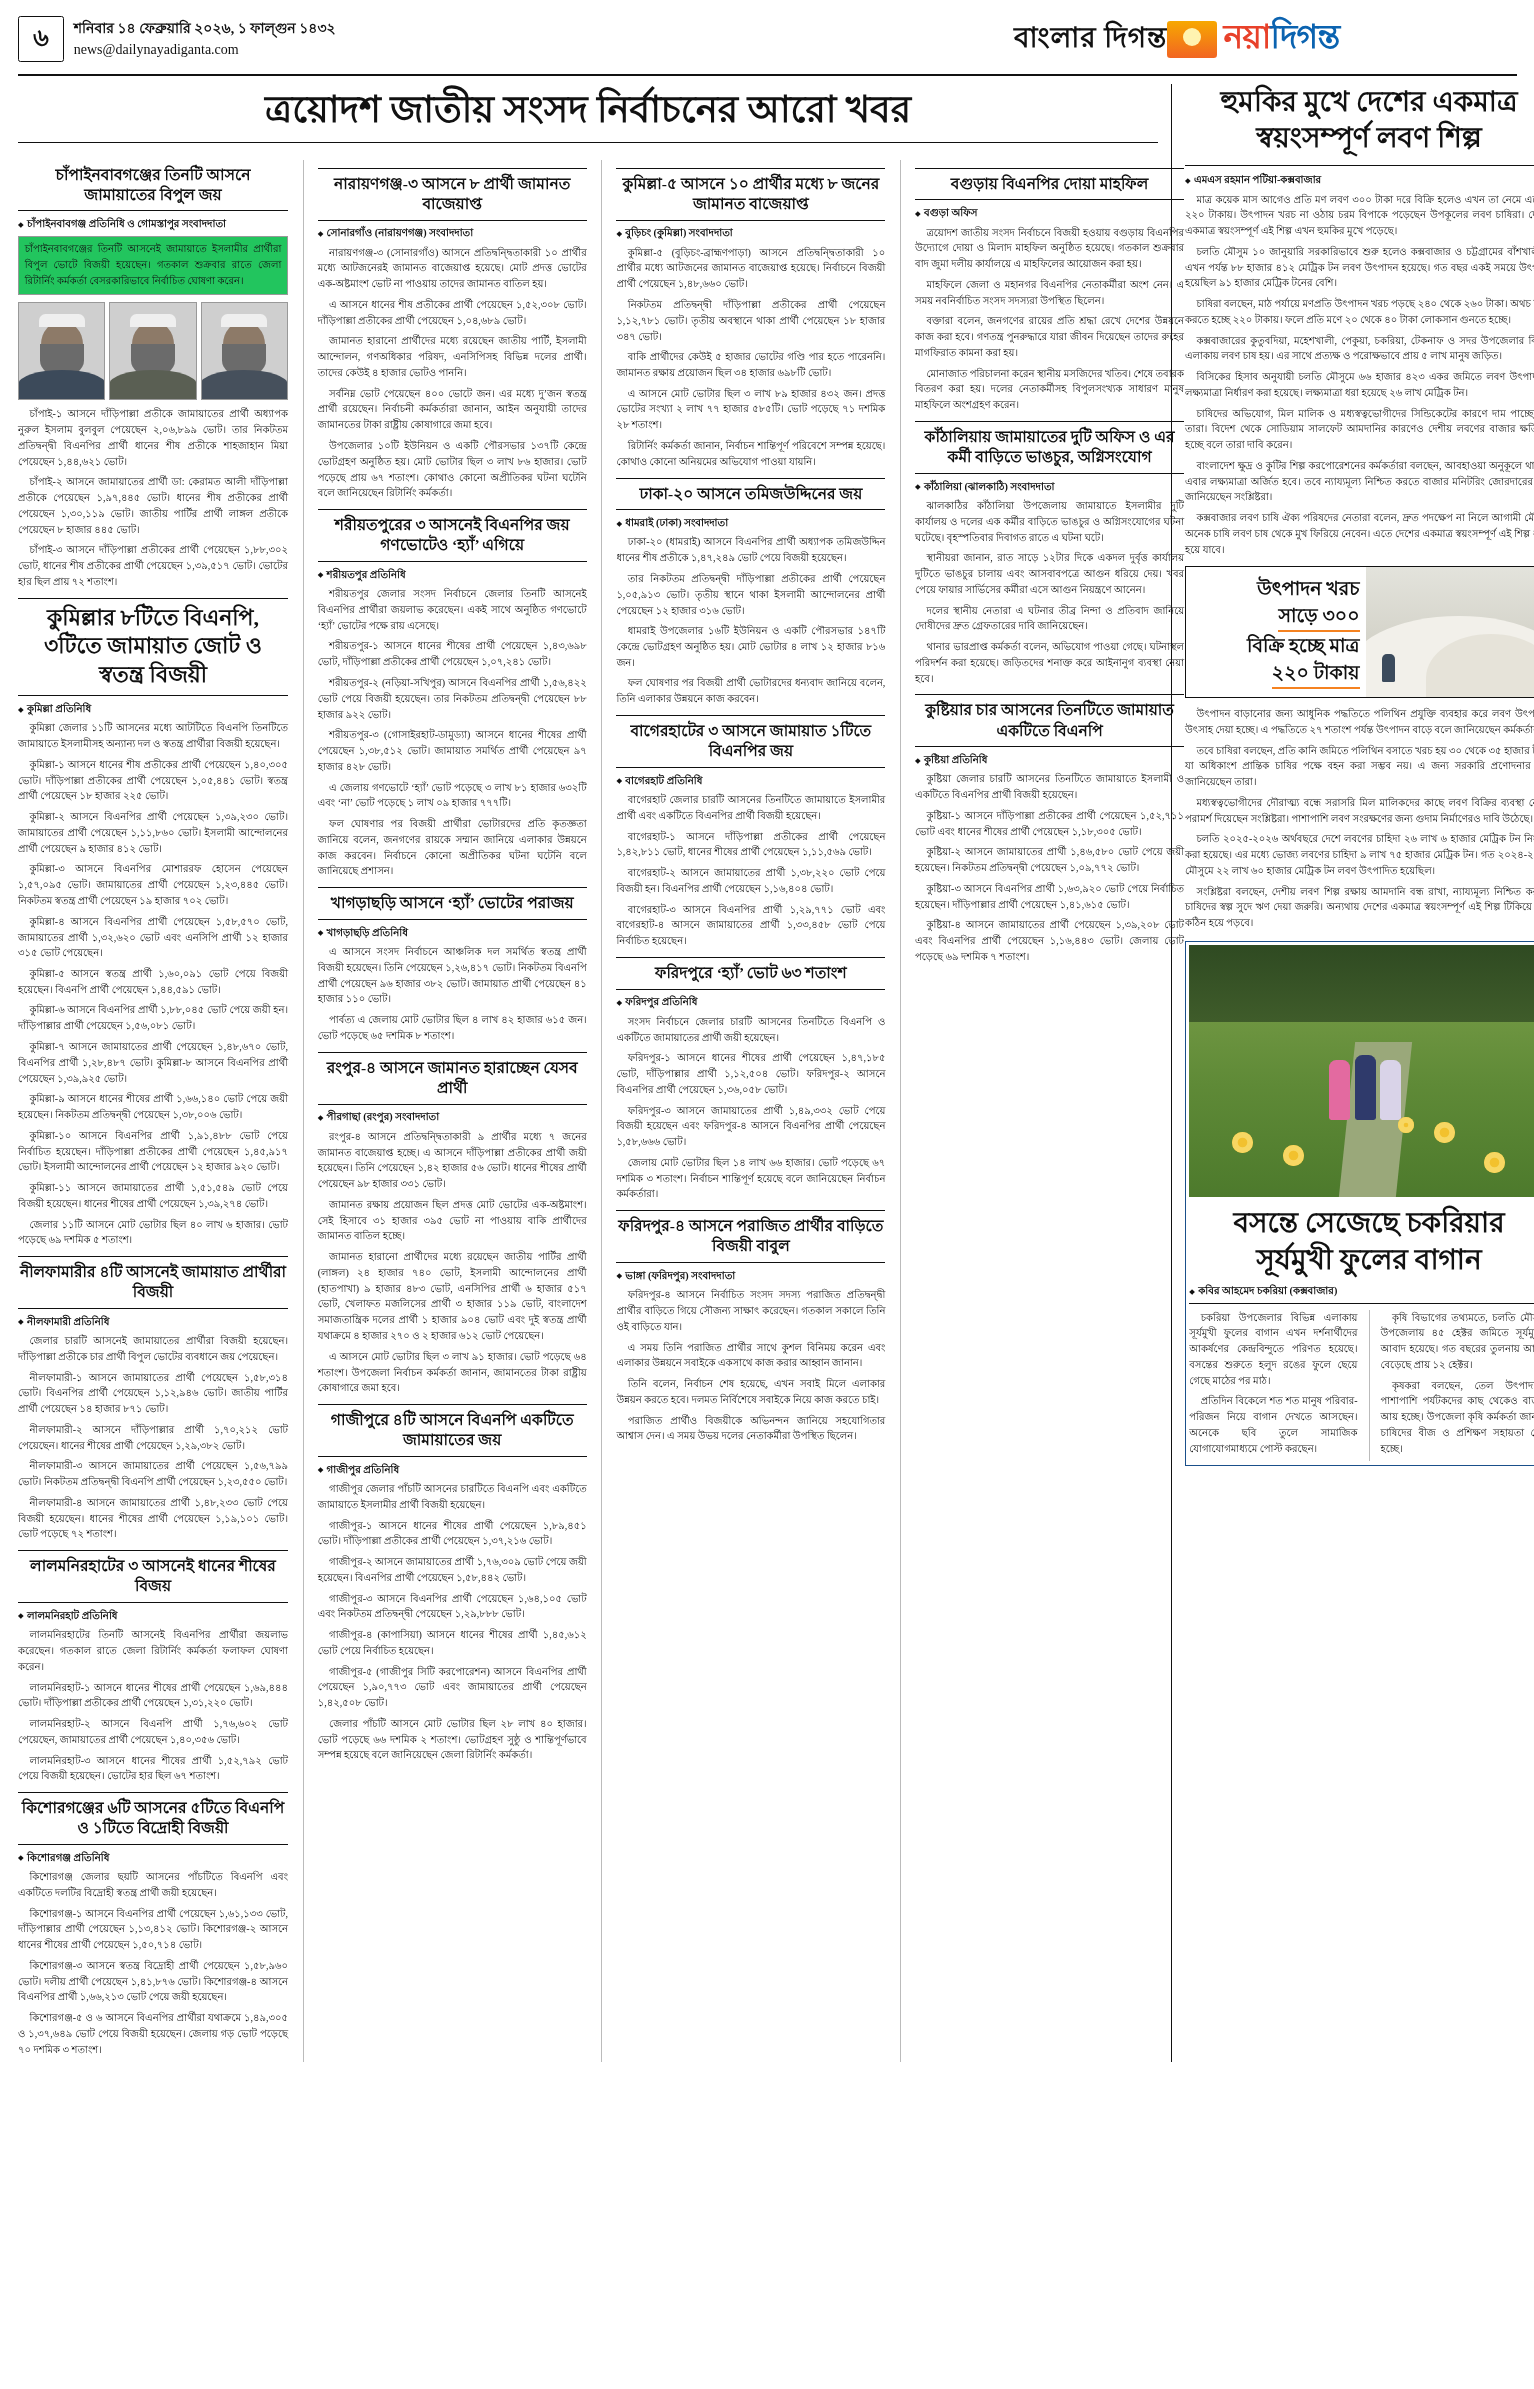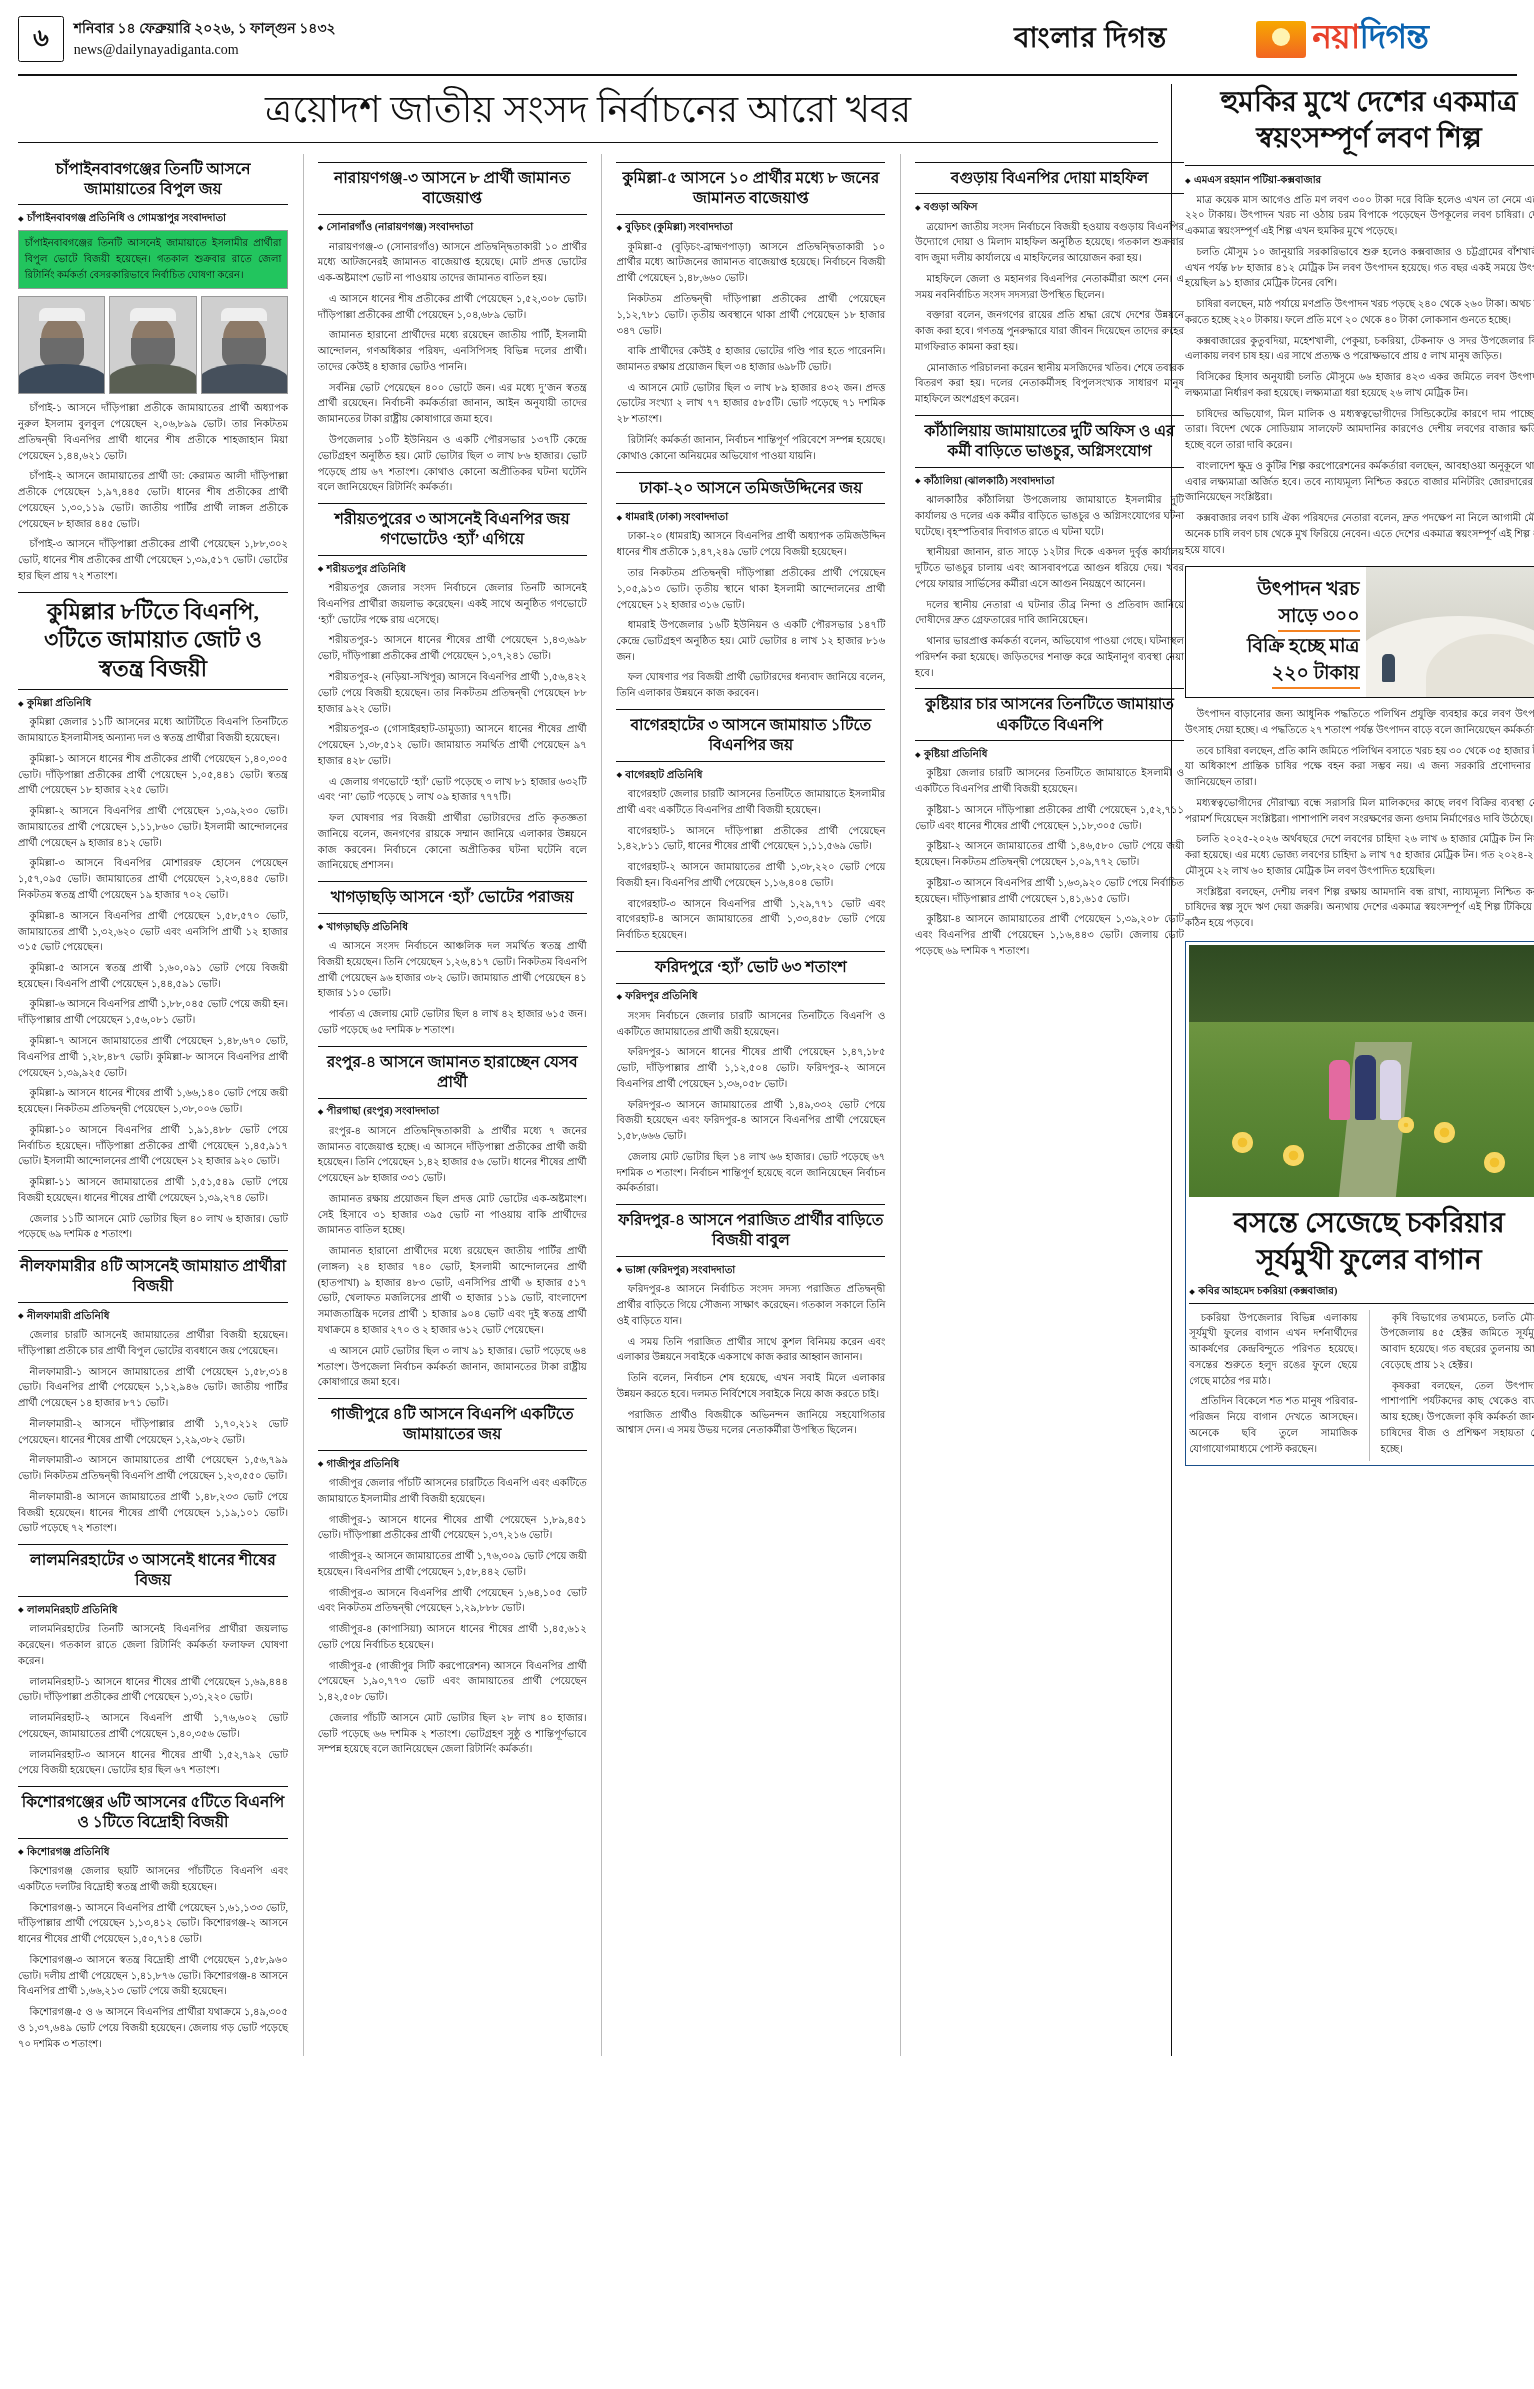--- a/index.html
+++ b/index.html
@@ -55,21 +55,21 @@
     flex: 1 1 auto;
     text-align: right;
     font-size: 28px;
     font-weight: bold;
     letter-spacing: 0.8px;
   }
   .mast-right {
     width: 350px;
     flex: 0 0 350px;
     display: flex;
-    justify-content: center;
+    justify-content: flex-start;
     align-items: center;
   }
   .logo {
     display: flex;
     align-items: center;
     gap: 6.5px;
   }
   .logo-sun {
     width: 50px;
     height: 37px;
@@ -107,26 +107,26 @@
   .right-zone {
     width: 368px;
     flex: 0 0 368px;
     border-left: 0.8px solid #111;
     padding-left: 13px;
     margin-left: 13px;
   }
 
   .main-headline {
     font-size: 37px;
-    font-weight: normal;
+    font-weight: bold;
     text-align: center;
     line-height: 1.25;
     padding: 3.3px 0 8.1px 0;
     border-bottom: 1.6px solid #111;
-    margin-bottom: 11px;
+    margin-bottom: 17px;
   }
 
   .cols {
     display: flex;
     gap: 14.7px;
   }
   .col {
     width: 270px;
     flex: 0 0 270px;
   }

